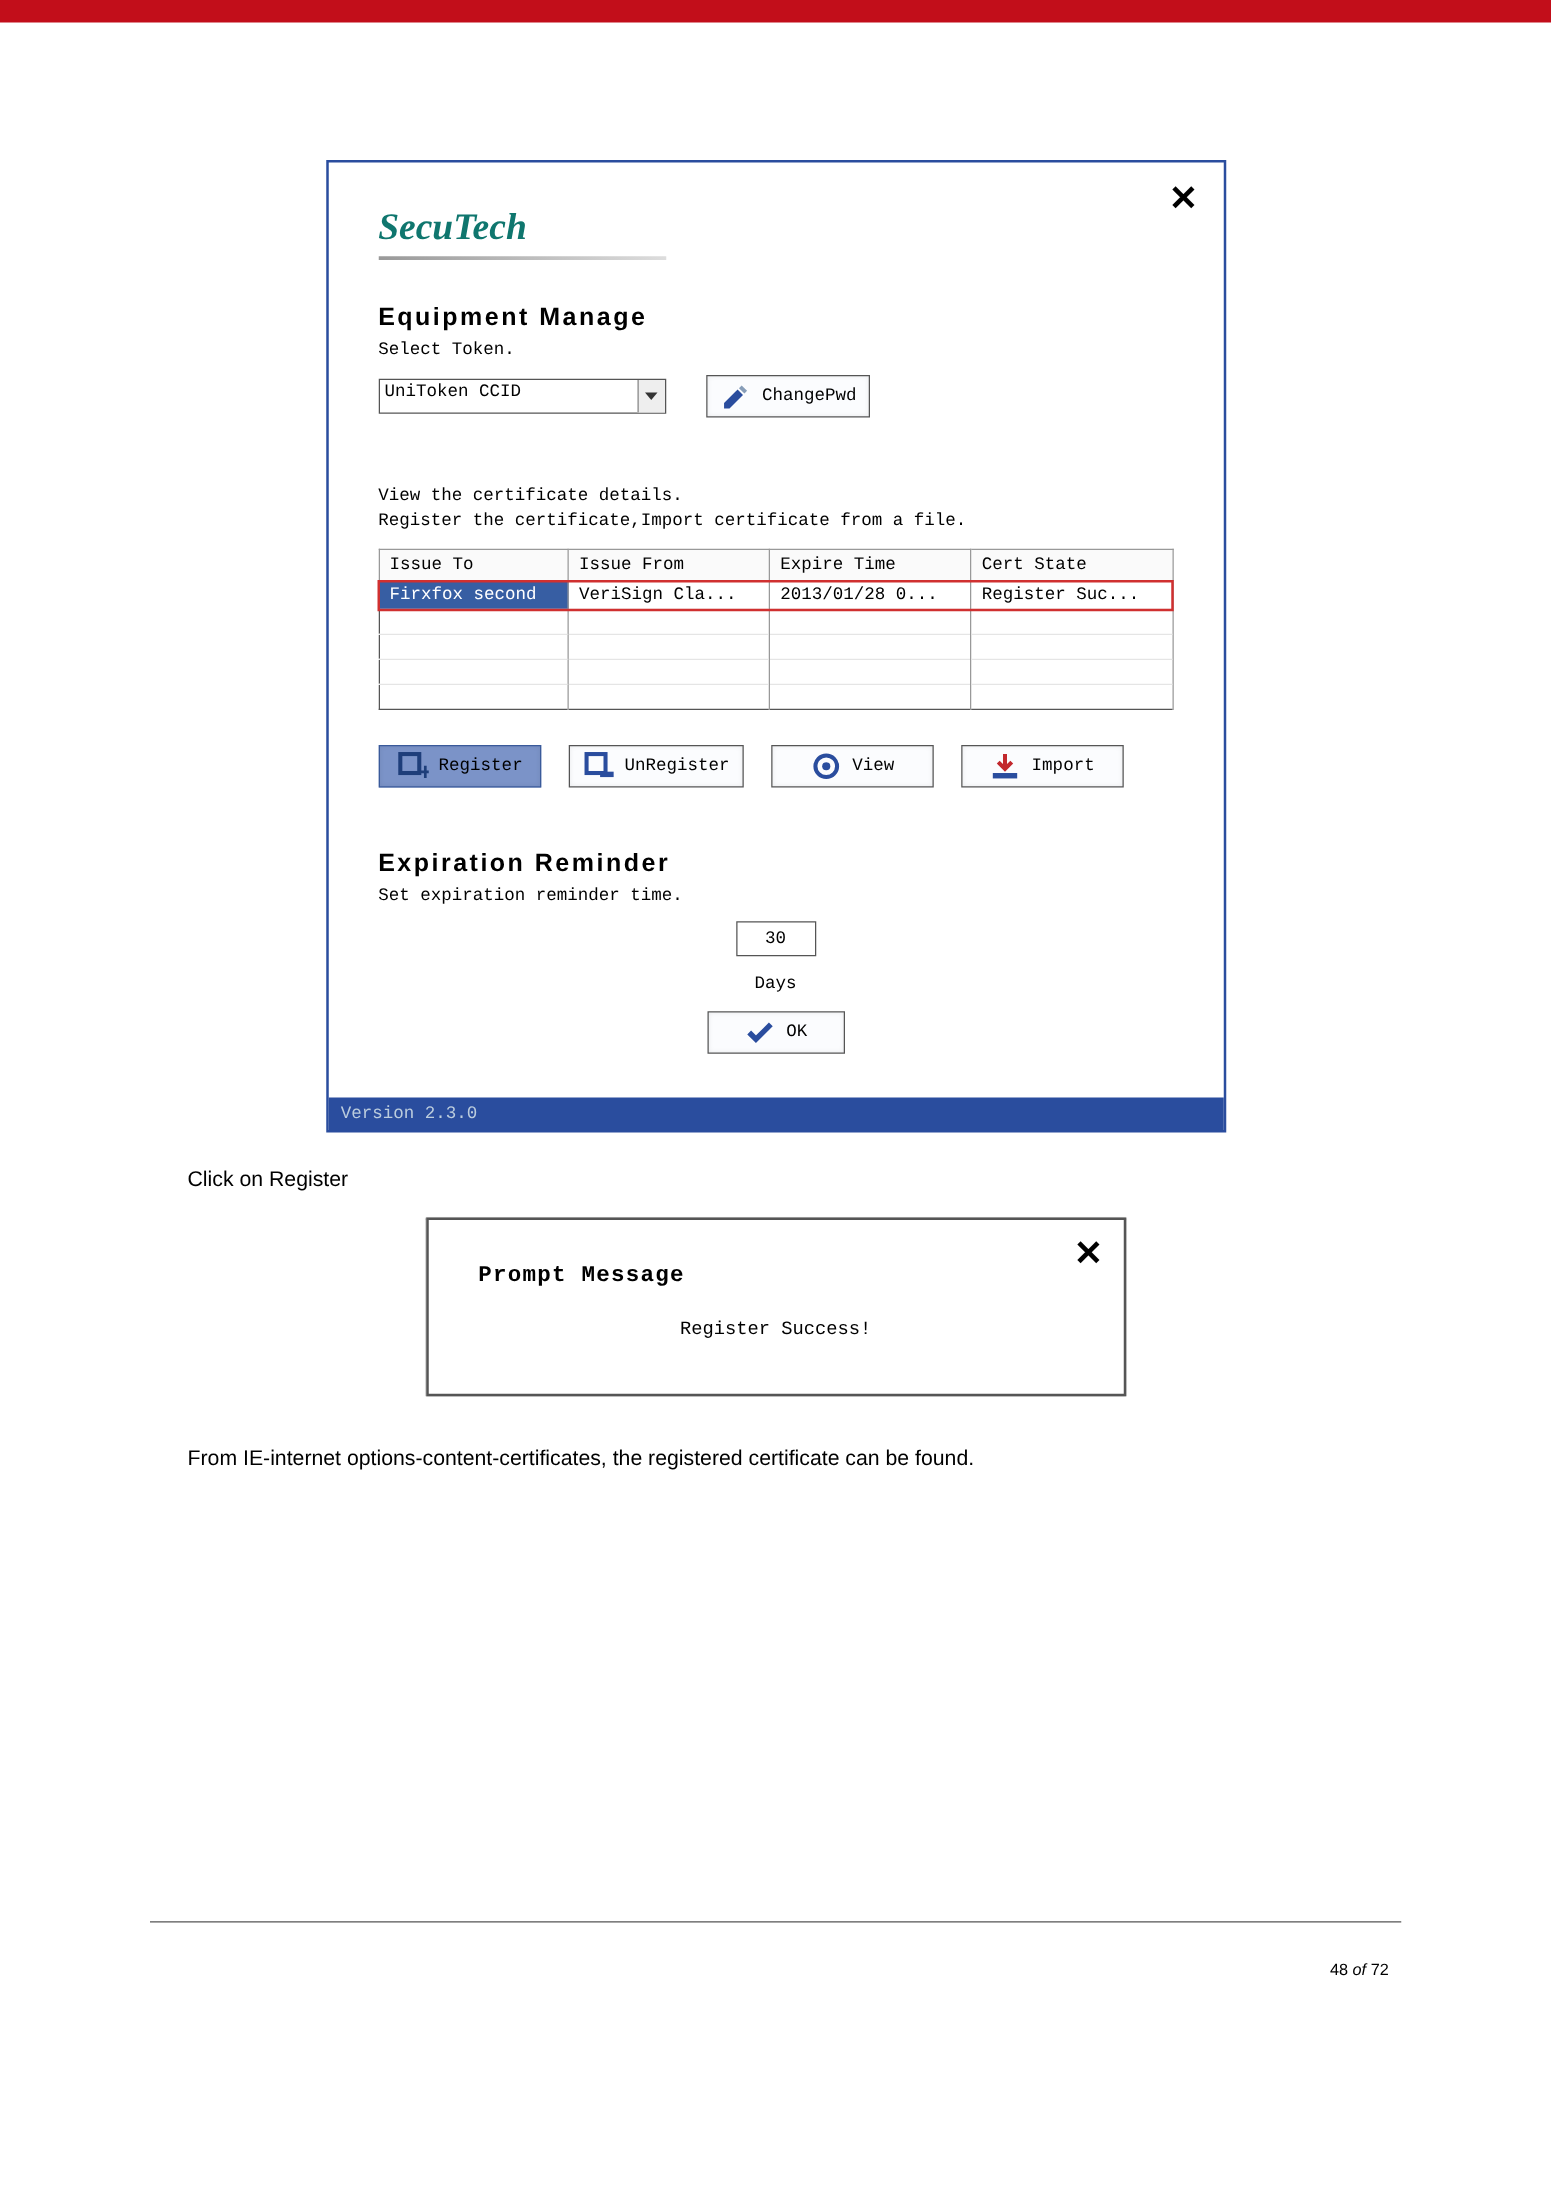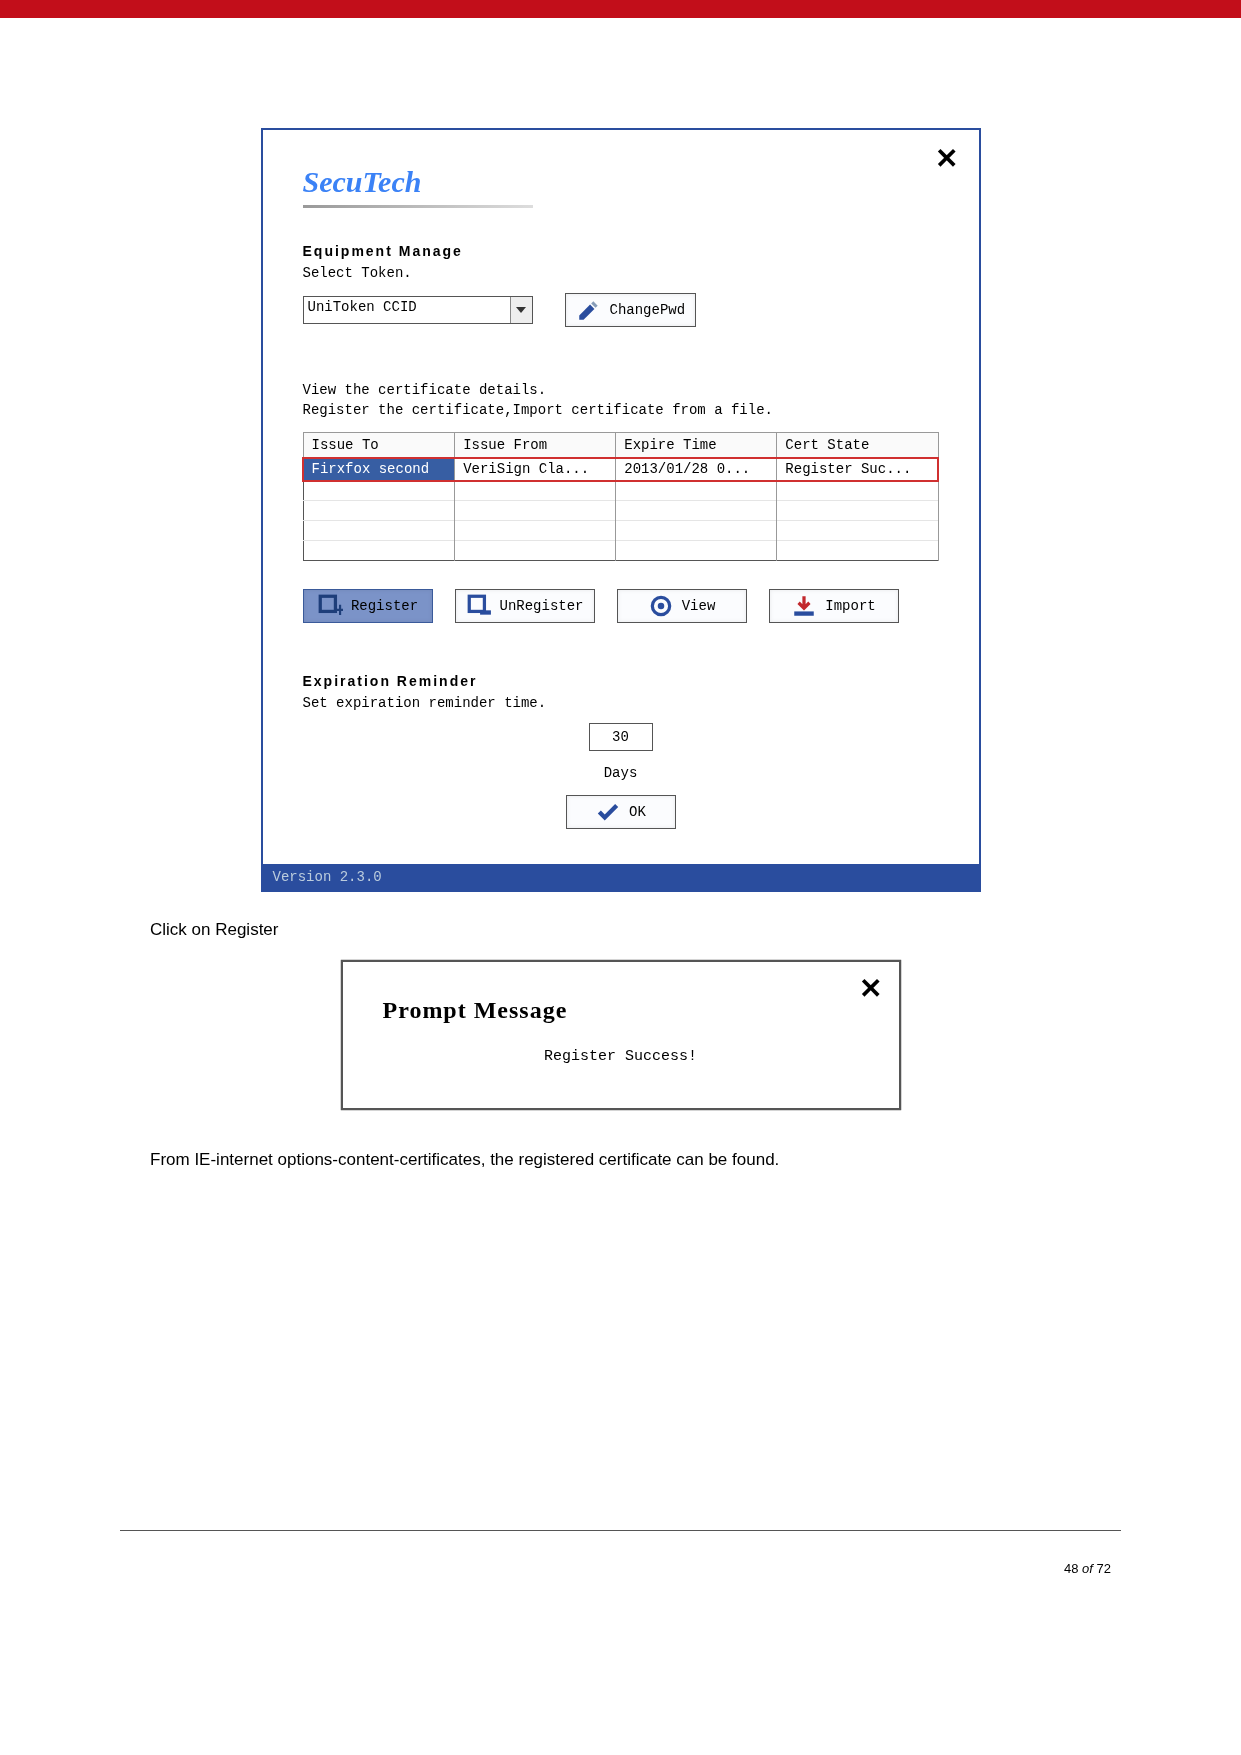--- a/index.html
+++ b/index.html
@@ -33,33 +33,33 @@
     cursor: pointer;
   }
   .dialog-body {
     padding: 35px 40px 25px 40px;
   }
   .brand-logo {
     font-family: Georgia, 'Times New Roman', serif;
     font-style: italic;
     font-weight: bold;
     font-size: 30px;
-    color: #3b82f6;
+    color: #0f766e;
     margin-bottom: 6px;
   }
   .brand-underline {
     height: 3px;
     width: 230px;
     background: linear-gradient(to right, #999, #ddd);
     margin-bottom: 35px;
   }
   .section-title {
     font-family: Verdana, sans-serif;
     font-weight: bold;
-    font-size: 14px;
+    font-size: 20px;
     letter-spacing: 2px;
     margin-bottom: 6px;
   }
   .section-sub {
     font-family: 'Courier New', monospace;
     font-size: 14px;
     margin-bottom: 4px;
   }
   .equip-row {
     display: flex;
@@ -189,23 +189,23 @@
     margin: 0 auto;
     position: relative;
     padding: 35px 40px;
     box-shadow: 0 0 1px #000;
   }
   .prompt-dialog .dialog-close {
     top: 10px;
     right: 16px;
   }
   .prompt-title {
-    font-family: Liberation Serif, serif;
+    font-family: Liberation Mono, monospace;
     font-weight: bold;
-    font-size: 24px;
+    font-size: 18px;
     letter-spacing: 1px;
     margin-bottom: 24px;
   }
   .prompt-msg {
     font-family: 'Courier New', monospace;
     font-size: 15px;
     text-align: center;
     margin-bottom: 8px;
   }
   .page-footer-hr {

